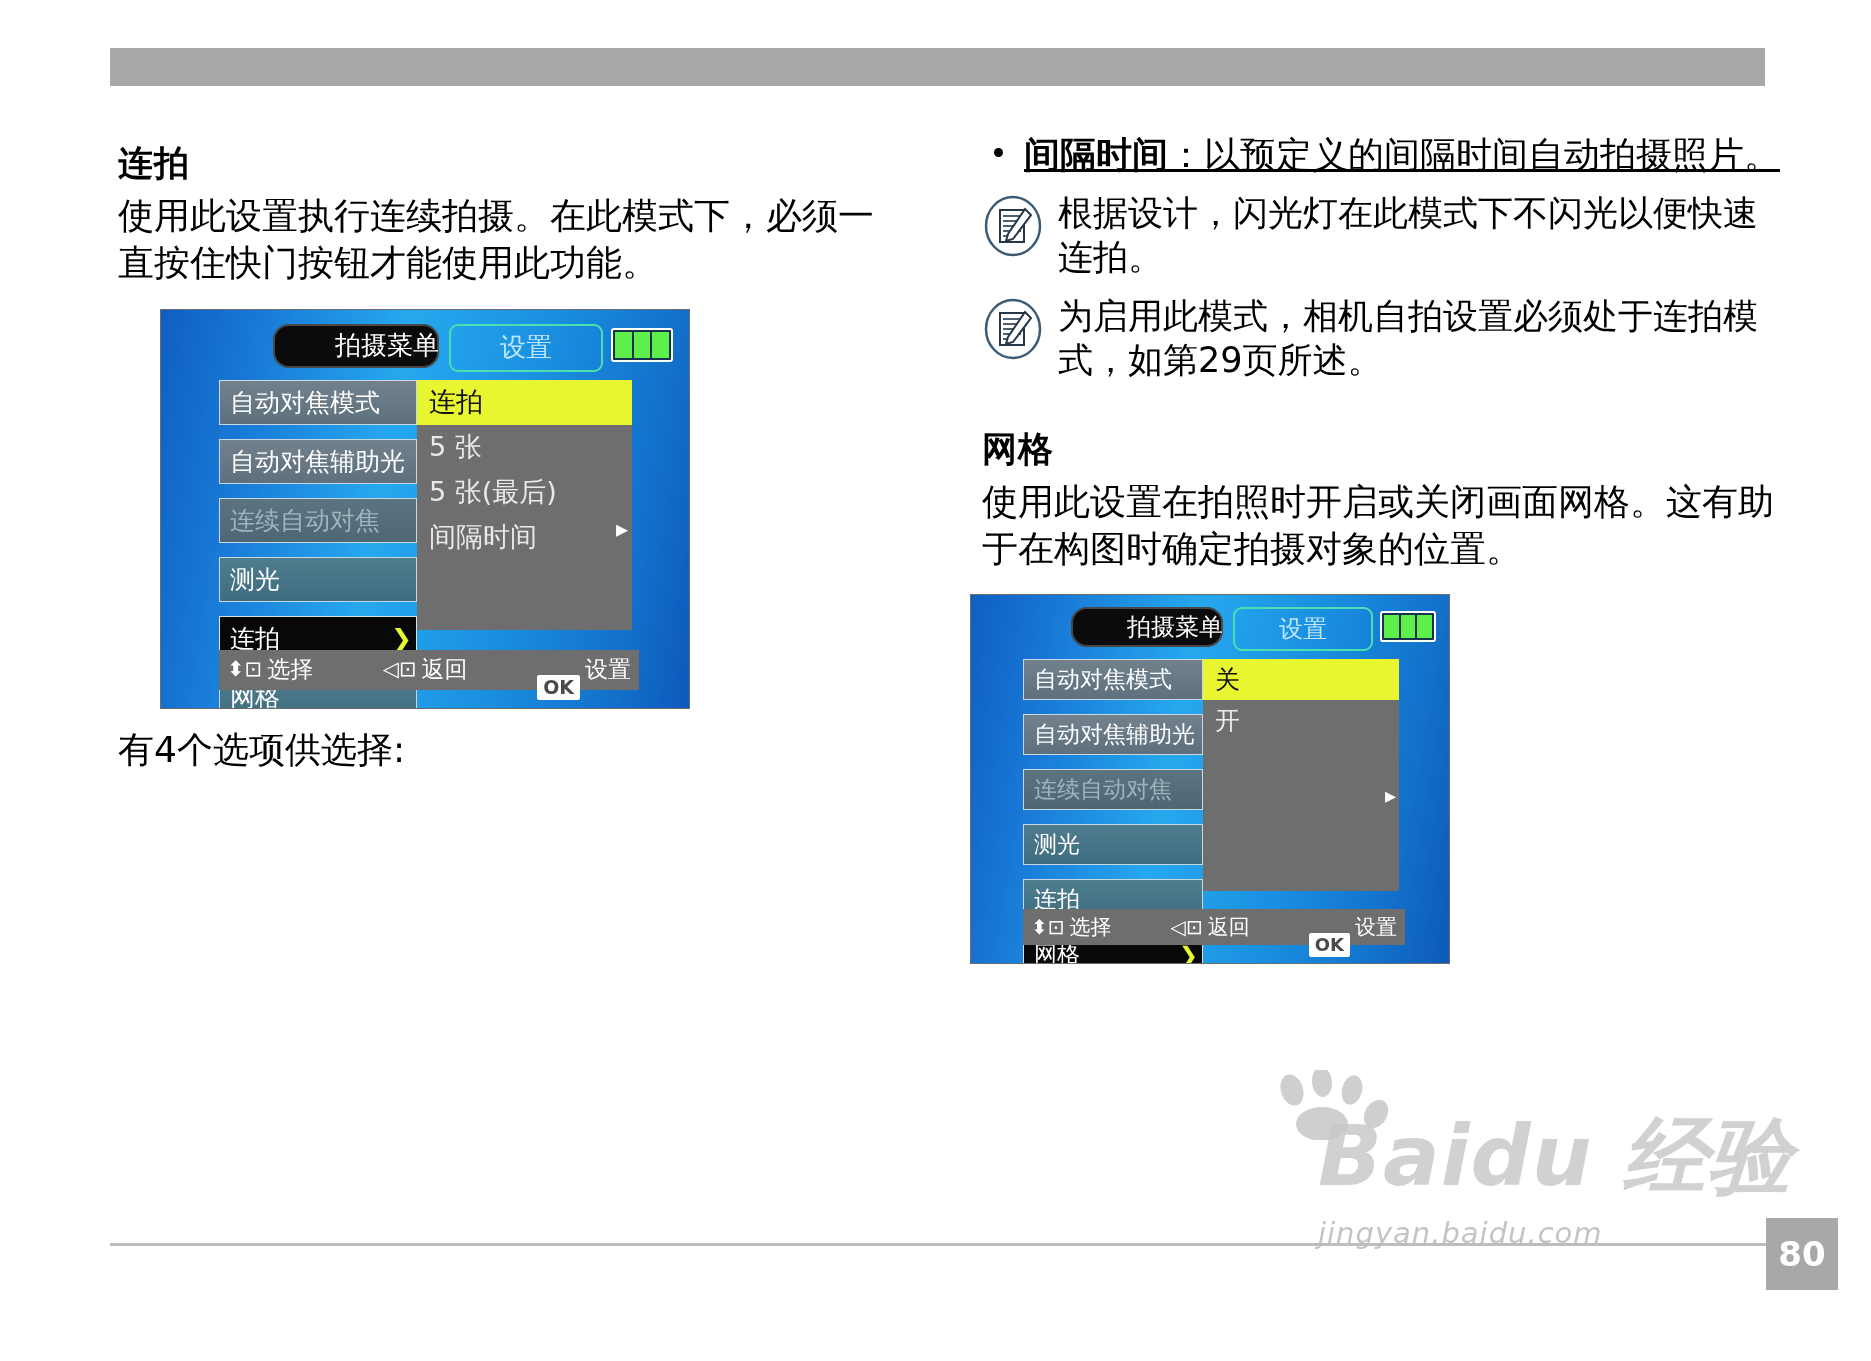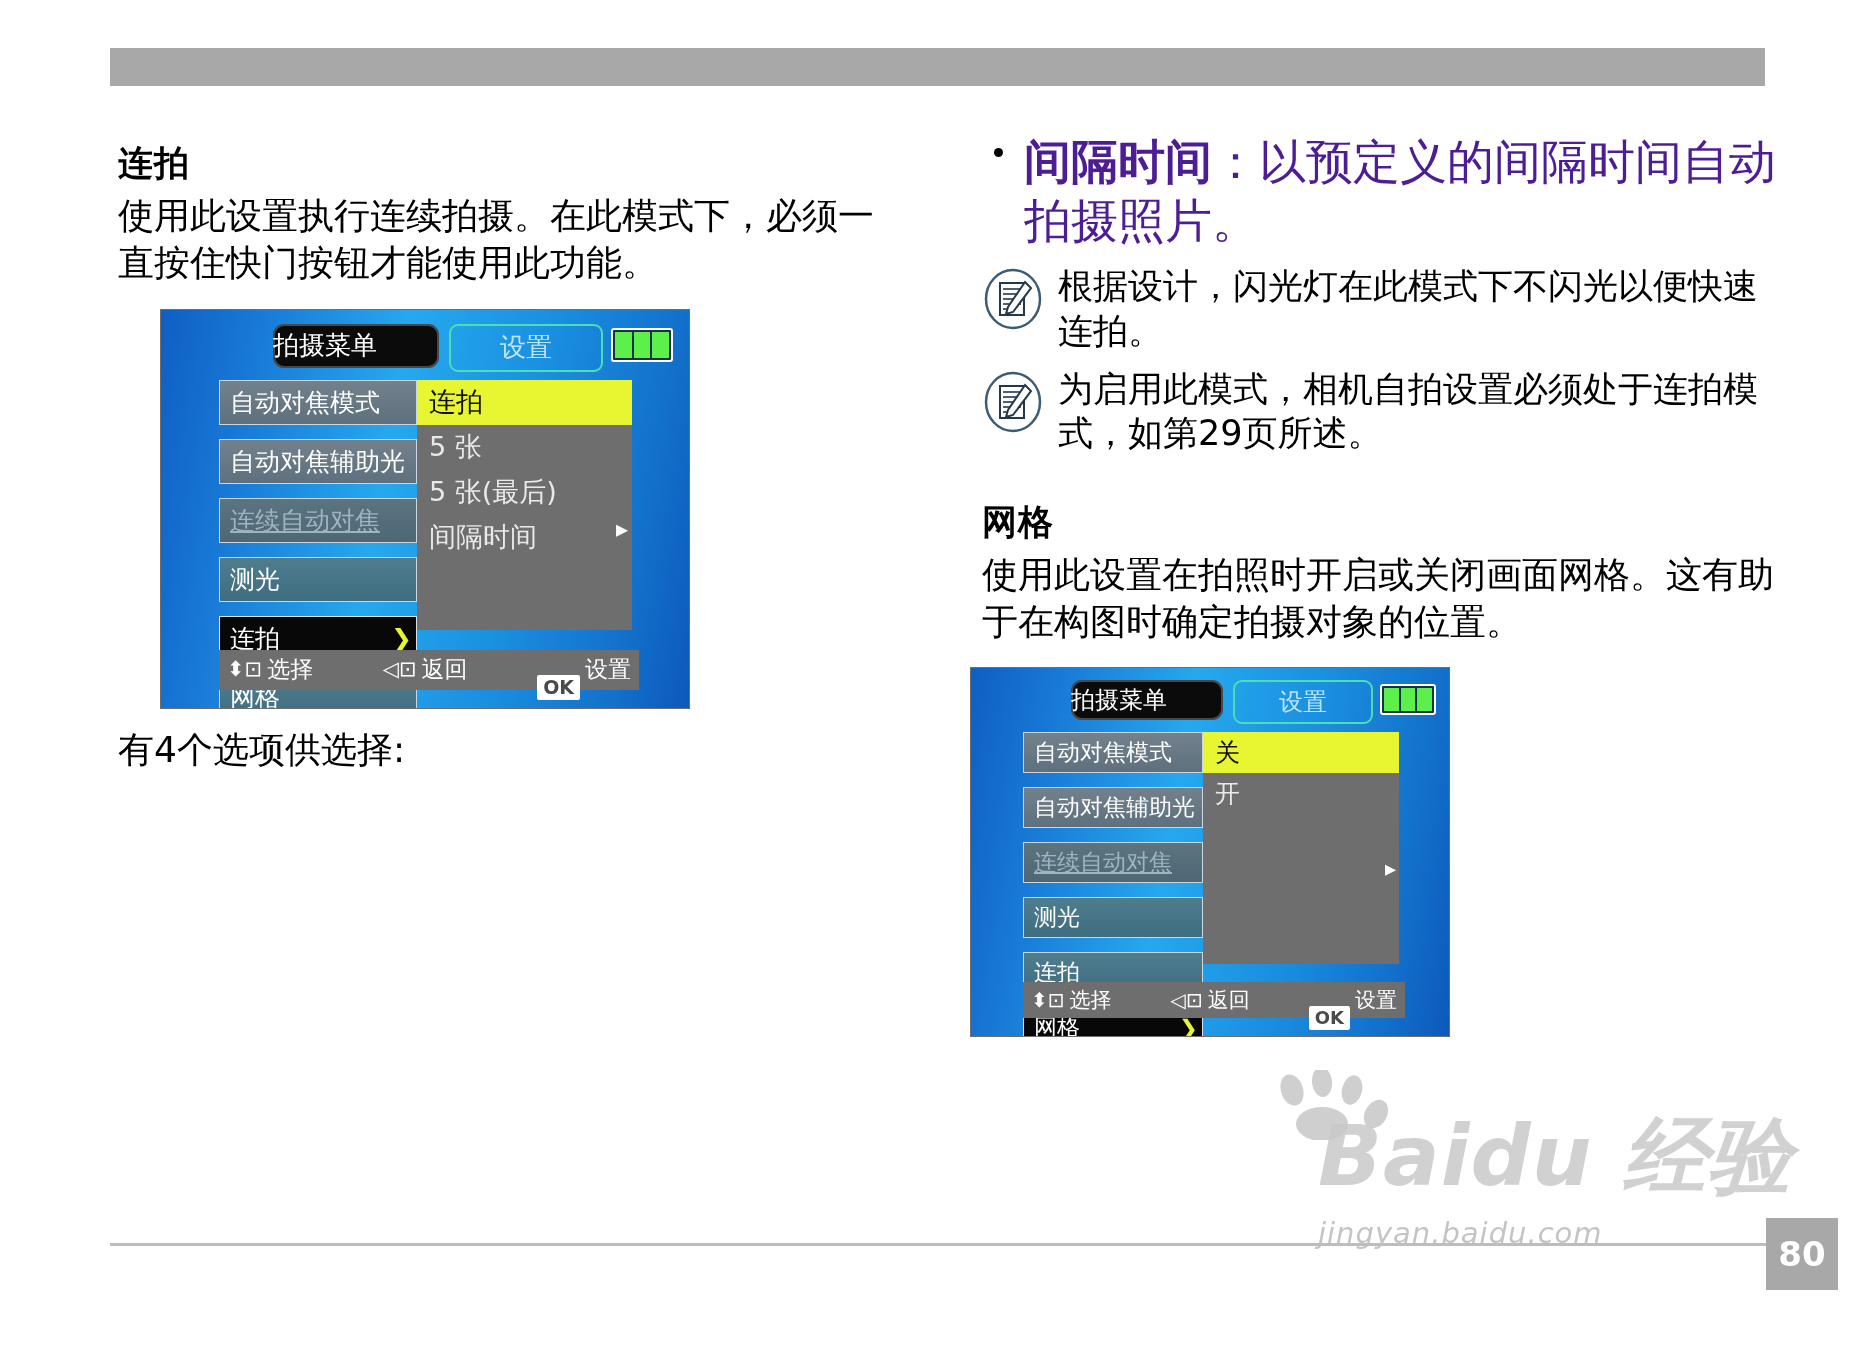--- a/index.html
+++ b/index.html
@@ -39,21 +39,21 @@
   }
   p.body{
     font-size:36px;line-height:1.30;margin:0 0 10px 0;color:#000;
     letter-spacing:0px;
   }
 
   
   ul.bullets{list-style:none;margin:4px 0 0 0;padding:0;}
   ul.bullets li{
     position:relative;padding-left:42px;margin-bottom:14px;
-    font-size:47px;line-height:1.26;color:#4c1d95;
+    font-size:36px;line-height:1.26;color:#000000;text-decoration:underline;
   }
   ul.bullets li .dot{
     position:absolute;left:12px;top:16px;width:9px;height:9px;
     border-radius:50%;background:#000;
   }
   ul.bullets li b{font-weight:bold;}
 
   
   .note-row{display:flex;align-items:flex-start;margin:14px 0 8px 0;}
   .note-icon{flex:0 0 auto;width:62px;height:62px;margin-right:14px;margin-top:4px;}
@@ -62,22 +62,22 @@
   
   .lcd{
     position:relative;
     background:linear-gradient(100deg,#0f5fc2 0%,#1878d6 16%,#26a8ee 42%,#1a8fe0 66%,#1372cc 86%,#0d59bb 100%);
     border:1px solid #6d6d6d;
     box-sizing:border-box;
     overflow:hidden;
     font-family:"DejaVu Sans","Liberation Sans",sans-serif;
   }
   .lcd .tab-a{
-    background:#0b0b0b;color:#ffffff;border-radius:11px;
-    display:flex;align-items:center;justify-content:flex-start;
+    background:#0b0b0b;color:#ffffff;border-radius:16px;
+    display:flex;align-items:center;justify-content:flex-end;
     box-shadow:0 0 0 2px rgba(255,255,255,.25) inset;
   }
   .lcd .tab-b{
     background:transparent;color:#bfe6ff;border:2px solid #4be0b0;border-radius:9px;
     display:flex;align-items:center;justify-content:center;
   }
   .lcd .batt{
     border:2px solid #ffffff;border-radius:3px;background:#14324f;
     display:flex;align-items:center;gap:2px;padding:2px;
     box-sizing:border-box;
@@ -87,21 +87,21 @@
   .lcd .menu{position:absolute;}
   .lcd .mrow{
     box-sizing:border-box;
     display:flex;align-items:center;
     color:#ffffff;
     border:1px solid #c9d8e0;
     background:linear-gradient(180deg,#72818c 0%,#5e707e 100%);
     margin-bottom:14px;
   }
   .lcd .mrow.teal{background:linear-gradient(180deg,#4e7d8e 0%,#3f6d80 100%);}
-  .lcd .mrow.dim{color:#9fb4bf;background:linear-gradient(180deg,#5b7480 0%,#4d6775 100%);text-decoration:underline;}
+  .lcd .mrow.dim{color:#9fb4bf;background:linear-gradient(180deg,#5b7480 0%,#4d6775 100%);}
   .lcd .mrow.sel{background:#080808;border-color:#d6e4ea;}
   .lcd .mrow span{padding-left:10px;white-space:nowrap;}
 
   .lcd .opts{position:absolute;background:#6e6e6e;box-sizing:border-box;}
   .lcd .orow{
     box-sizing:border-box;display:flex;align-items:center;
     color:#e9e9e9;white-space:nowrap;
   }
   .lcd .orow span{padding-left:12px;}
   .lcd .orow.hl{background:#e8f531;color:#111;}

